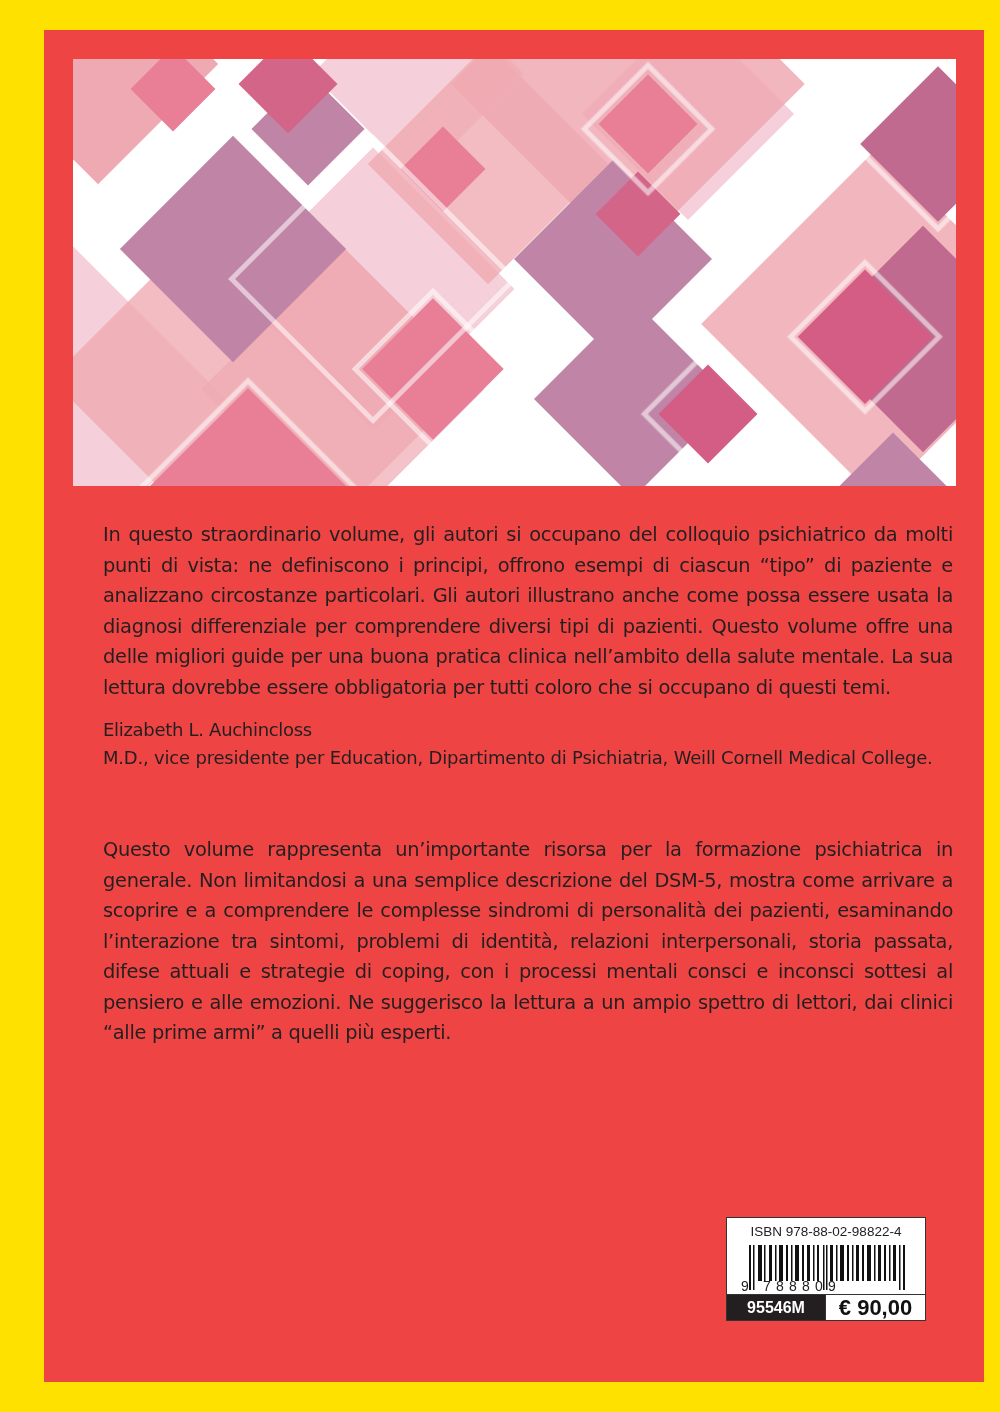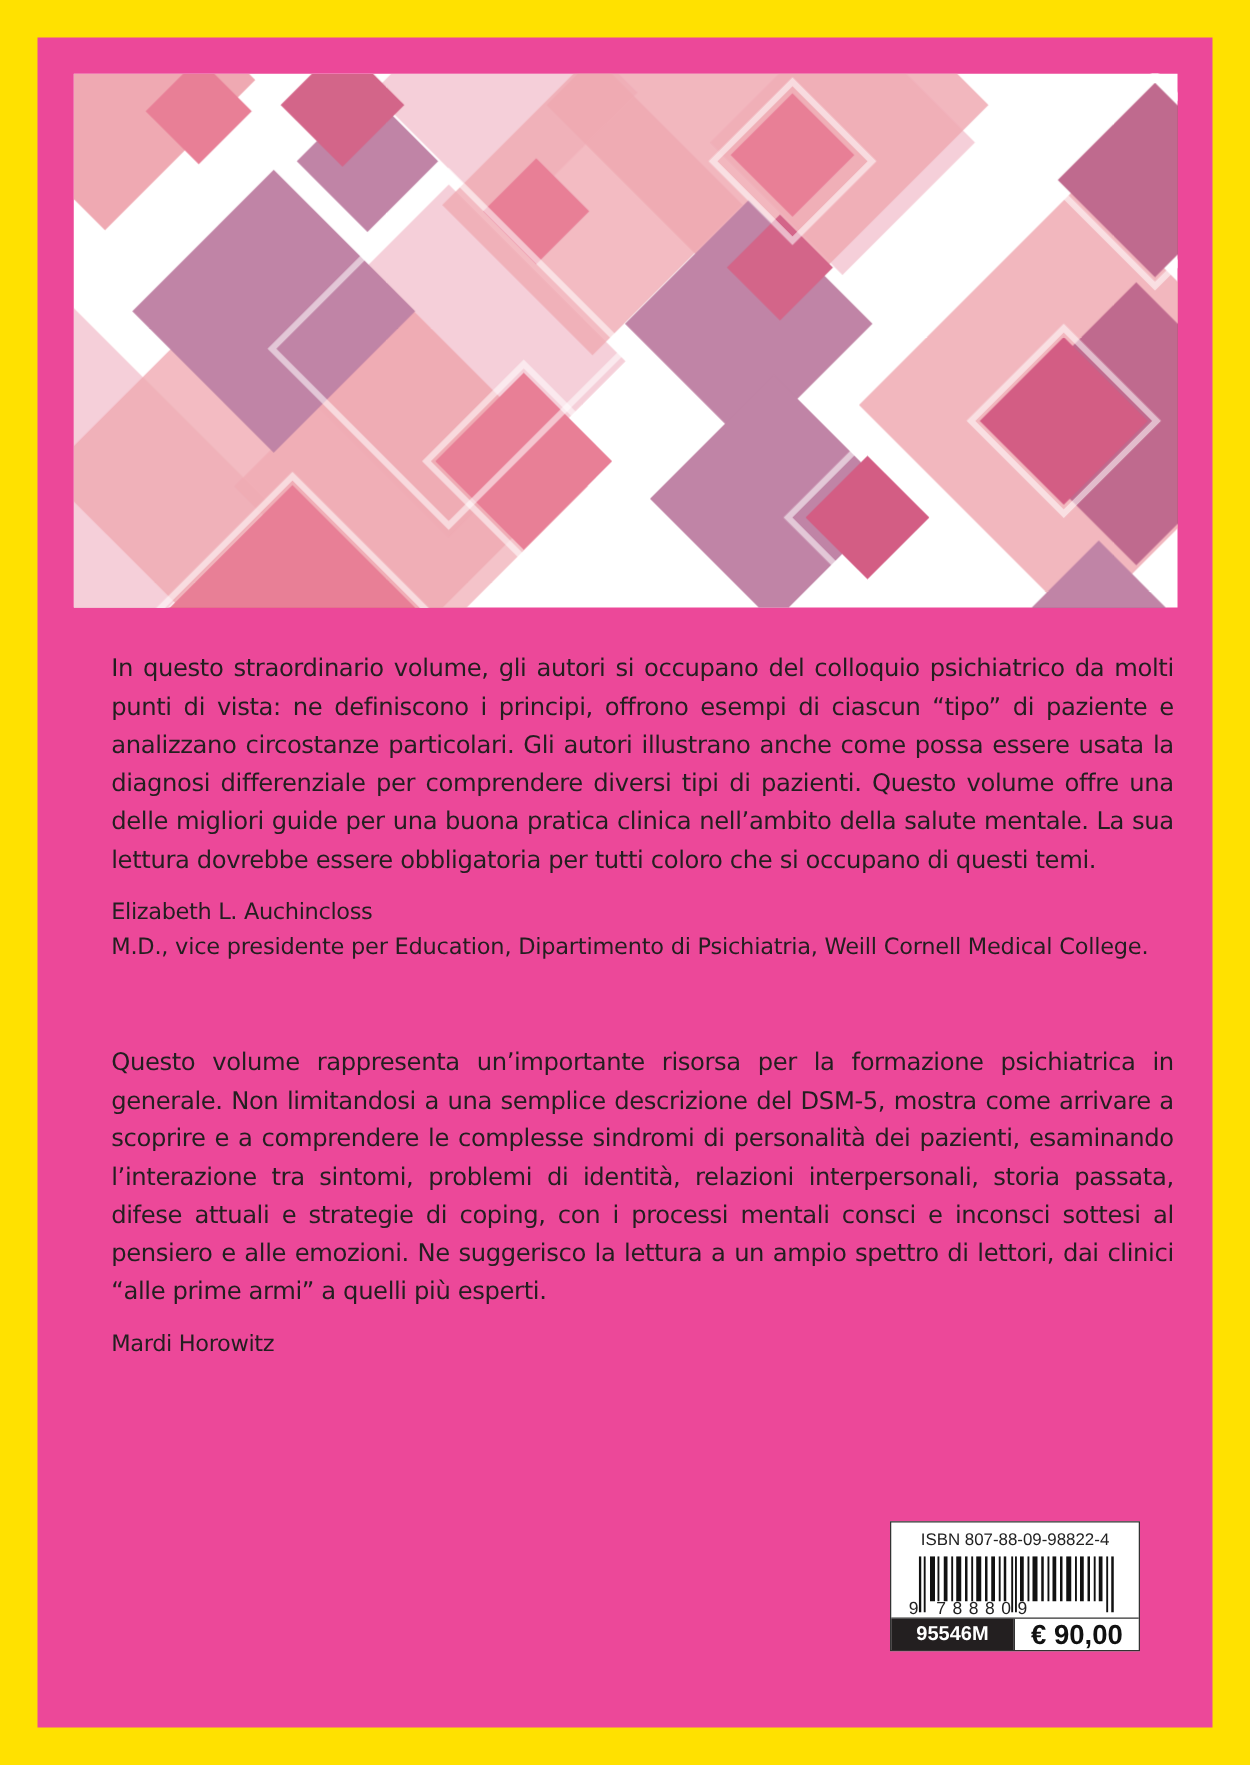--- a/index.html
+++ b/index.html
@@ -1,17 +1,17 @@
 <!DOCTYPE html>
 <html><head>
 <meta charset="utf-8">
 <style>
   html,body{margin:0;padding:0;}
   body{width:1000px;height:1412px;background:#ffe100;position:relative;overflow:hidden;font-family:"DejaVu Sans",sans-serif;}
-  .page{position:absolute;left:30px;top:30px;width:940px;height:1352px;background:#ec4899;}
+  .page{position:absolute;left:44px;top:30px;width:940px;height:1352px;background:#ef4444;}
   .art{position:absolute;left:29px;top:29px;width:883px;height:427px;overflow:hidden;background:#fff;}
   .art svg{display:block;}
   .text{position:absolute;left:59px;width:850px;color:#231f20;}
   .para{font-size:19.4px;line-height:30.5px;letter-spacing:-0.3px;margin:0;text-align:justify;}
   .author{font-size:18px;line-height:26px;letter-spacing:-0.3px;margin:0;}
   .cred{font-size:18px;line-height:29px;letter-spacing:-0.2px;margin:0;}
   .cred i{font-style:italic;}
   .barcode-box{position:absolute;left:682px;top:1187px;width:198px;height:102px;border:1.5px solid #333;background:#fff;font-family:"Liberation Sans",sans-serif;}
   .isbn{position:absolute;top:6px;left:0;width:100%;text-align:center;font-size:13.5px;color:#222;}
   .bars{position:absolute;left:22px;top:27px;width:160px;height:45px;}
@@ -74,25 +74,24 @@
   </div>
 
   <div class="text" style="top:490px;">
     <p class="para">In questo straordinario volume, gli autori si occupano del colloquio psichiatrico da molti punti di vista: ne definiscono i principi, offrono esempi di ciascun “tipo” di paziente e analizzano circostanze particolari. Gli autori illustrano anche come possa essere usata la diagnosi differenziale per comprendere diversi tipi di pazienti. Questo volume offre una delle migliori guide per una buona pratica clinica nell’ambito della salute mentale. La sua lettura dovrebbe essere obbligatoria per tutti coloro che si occupano di questi temi.</p>
     <p class="author" style="margin-top:14px;">Elizabeth L. Auchincloss</p>
     <p class="cred">M.D., vice presidente per Education, Dipartimento di Psichiatria, Weill Cornell Medical College.</p>
   </div>
 
   <div class="text" style="top:805px;">
     <p class="para">Questo volume rappresenta un’importante risorsa per la formazione psichiatrica in generale. Non limitandosi a una semplice descrizione del DSM-5, mostra come arrivare a scoprire e a comprendere le complesse sindromi di personalità dei pazienti, esaminando l’interazione tra sintomi, problemi di identità, relazioni interpersonali, storia passata, difese attuali e strategie di coping, con i processi mentali consci e inconsci sottesi al pensiero e alle emozioni. Ne suggerisco la lettura a un ampio spettro di lettori, dai clinici “alle prime armi” a quelli più esperti.</p>
-    <p class="author" style="margin-top:14px;">Mardi Horowitz</p>
   </div>
 
   <div class="barcode-box">
-    <div class="isbn">ISBN 807-88-09-98822-4</div>
+    <div class="isbn">ISBN 978-88-02-98822-4</div>
     <svg class="bars" viewBox="0 0 160 45" preserveAspectRatio="none">
       <g fill="#111">
         <rect x="0" y="0" width="2" height="45"></rect>
           <rect x="4" y="0" width="1.5" height="45"></rect>
         <rect x="9" y="0" width="4" height="36"></rect>
           <rect x="15" y="0" width="1.5" height="36"></rect>
         <rect x="20" y="0" width="3" height="36"></rect>
           <rect x="26" y="0" width="1.5" height="36"></rect>
         <rect x="30" y="0" width="4" height="36"></rect>
           <rect x="37" y="0" width="2" height="36"></rect>

